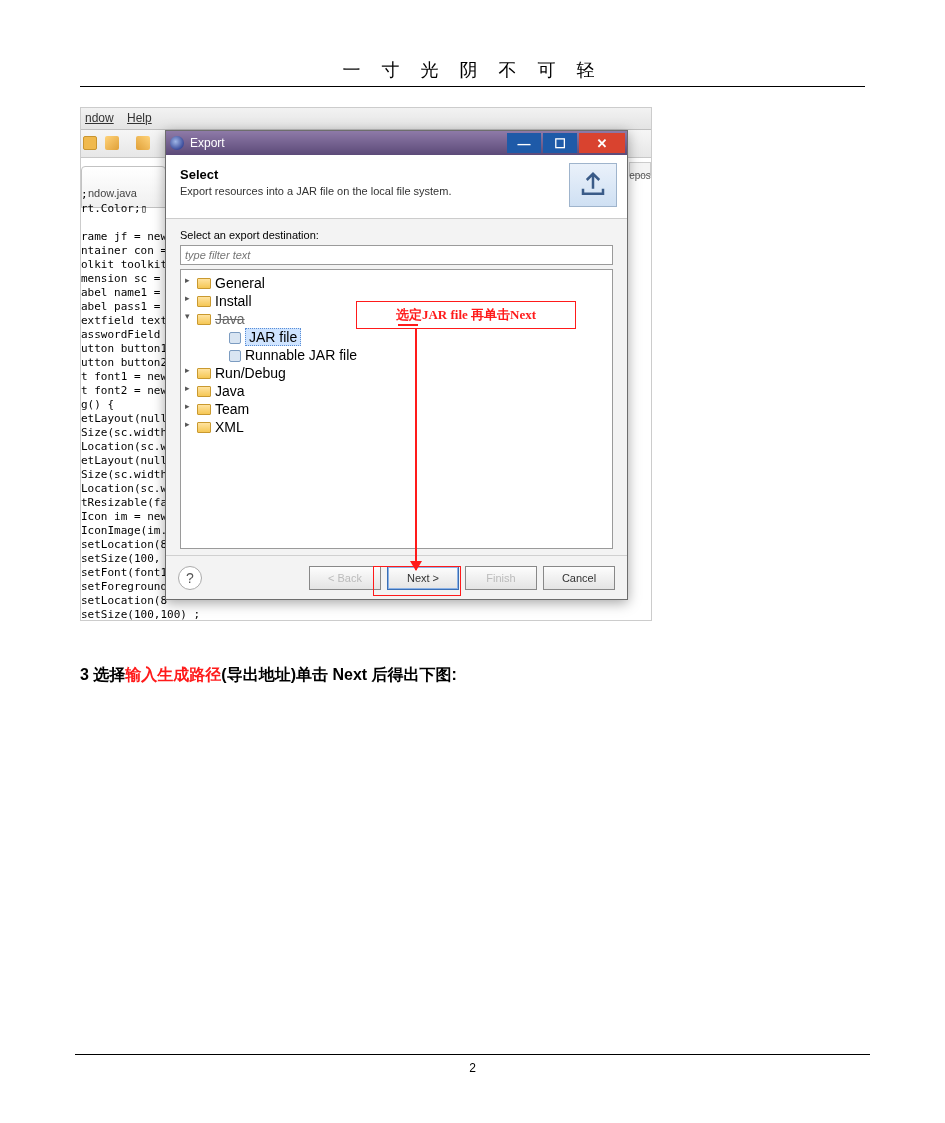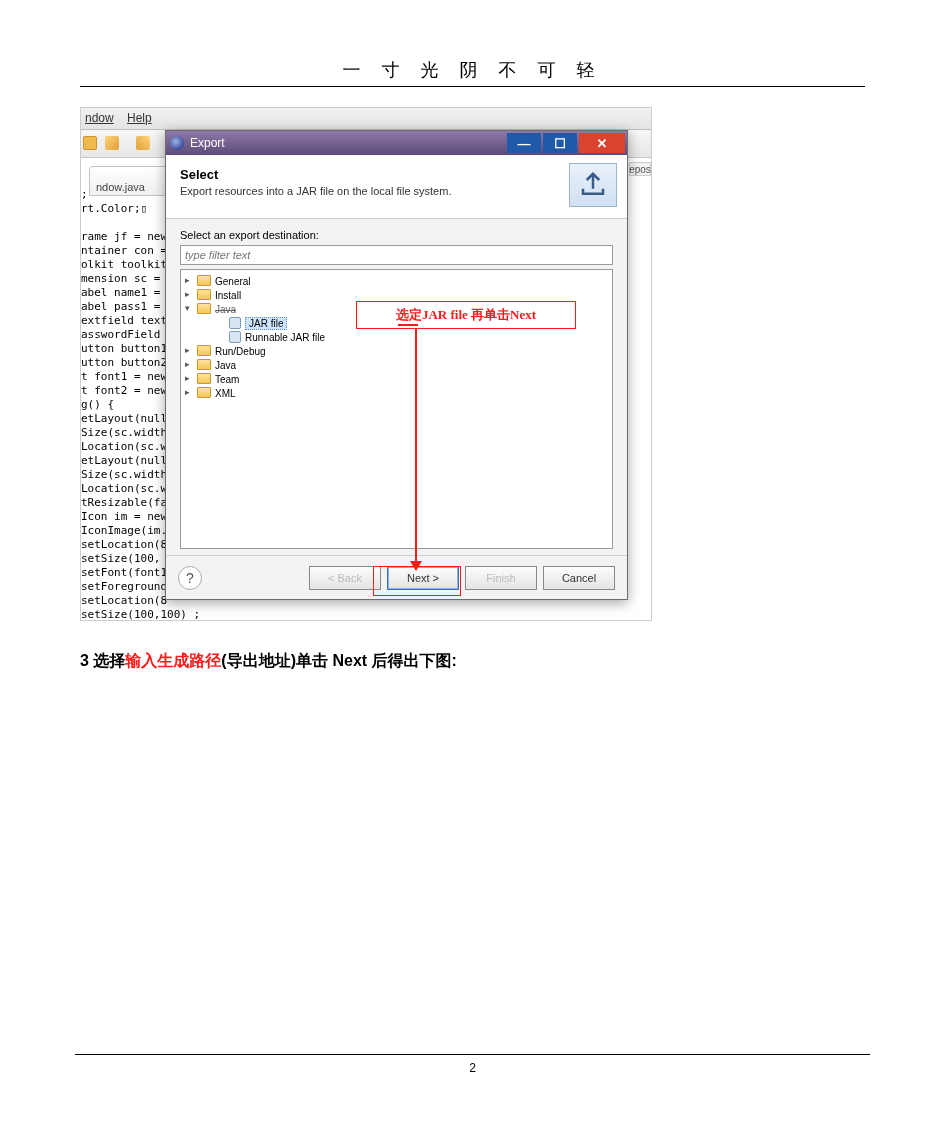--- a/index.html
+++ b/index.html
@@ -68,29 +68,29 @@
   }
   .toolbar-brush {
     display:inline-block; width:14px; height:14px;
     margin:6px 10px 6px 2px;
     background:linear-gradient(135deg,#ffd37a,#e0a038);
     border-radius:2px;
     vertical-align:top;
   }
   .bg-tab {
     position: absolute;
-    left: 8px; top: 58px;
+    left: 0; top: 58px;
     height: 22px;
     width: 85px;
     background: linear-gradient(#fff,#f0f0f0);
     border: 1px solid #c2c2c2;
     border-radius: 4px 4px 0 0;
     font-size: 11px;
     color: #444;
-    padding: 14px 6px;
+    padding: 20px 6px;
   }
   .bg-editor {
     position: absolute;
     left: 0; top: 80px;
     width: 120px;
     font: 11px/14px Consolas, monospace;
     color: #000;
     white-space: pre;
     overflow: hidden;
   }
@@ -167,21 +167,21 @@
     color:#999;
     font-style:italic;
     background:#fff;
   }
   .tree {
     flex:1;
     background:#fff;
     border:1px solid #9a9a9a;
     margin-top:4px;
     padding:4px 2px;
-    font-size:10px;
+    font-size:14px;
     color:#000;
     overflow:hidden;
     position:relative;
   }
   .node { padding: 1px 0 1px 14px; white-space:nowrap; position:relative;}
   .node::before {
     content:"▸";
     position:absolute;
     left:2px; top:1px;
     font-size:9px;
@@ -308,36 +308,36 @@
     top:458px;
     width:88px;
     height:30px;
     border:1.5px solid #ff1a1a;
     z-index:20;
     pointer-events:none;
   }
   
   .bg-right {
     position:absolute;
-    right:0; top:56px;
+    right:0; top:62px;
     width:22px; height:22px;
     font-size:10px; color:#555;
     text-align:center;
     overflow:hidden;
   }
   .bg-right-bar{
     position:absolute;
     right:0; top:54px;
     width:22px; height:14px;
     background:#f4f4f4;
     border:1px solid #ccc;
   }
   
   .caption-line {
-    margin-top: 30px;
+    margin-top: 44px;
     font-size: 16px;
     font-weight: bold;
     color: #000;
   }
   .caption-line .red { color:#ff1a1a; }
   .page-num {
     position:absolute;
     bottom:48px;
     left:0; width:100%;
     text-align:center;

